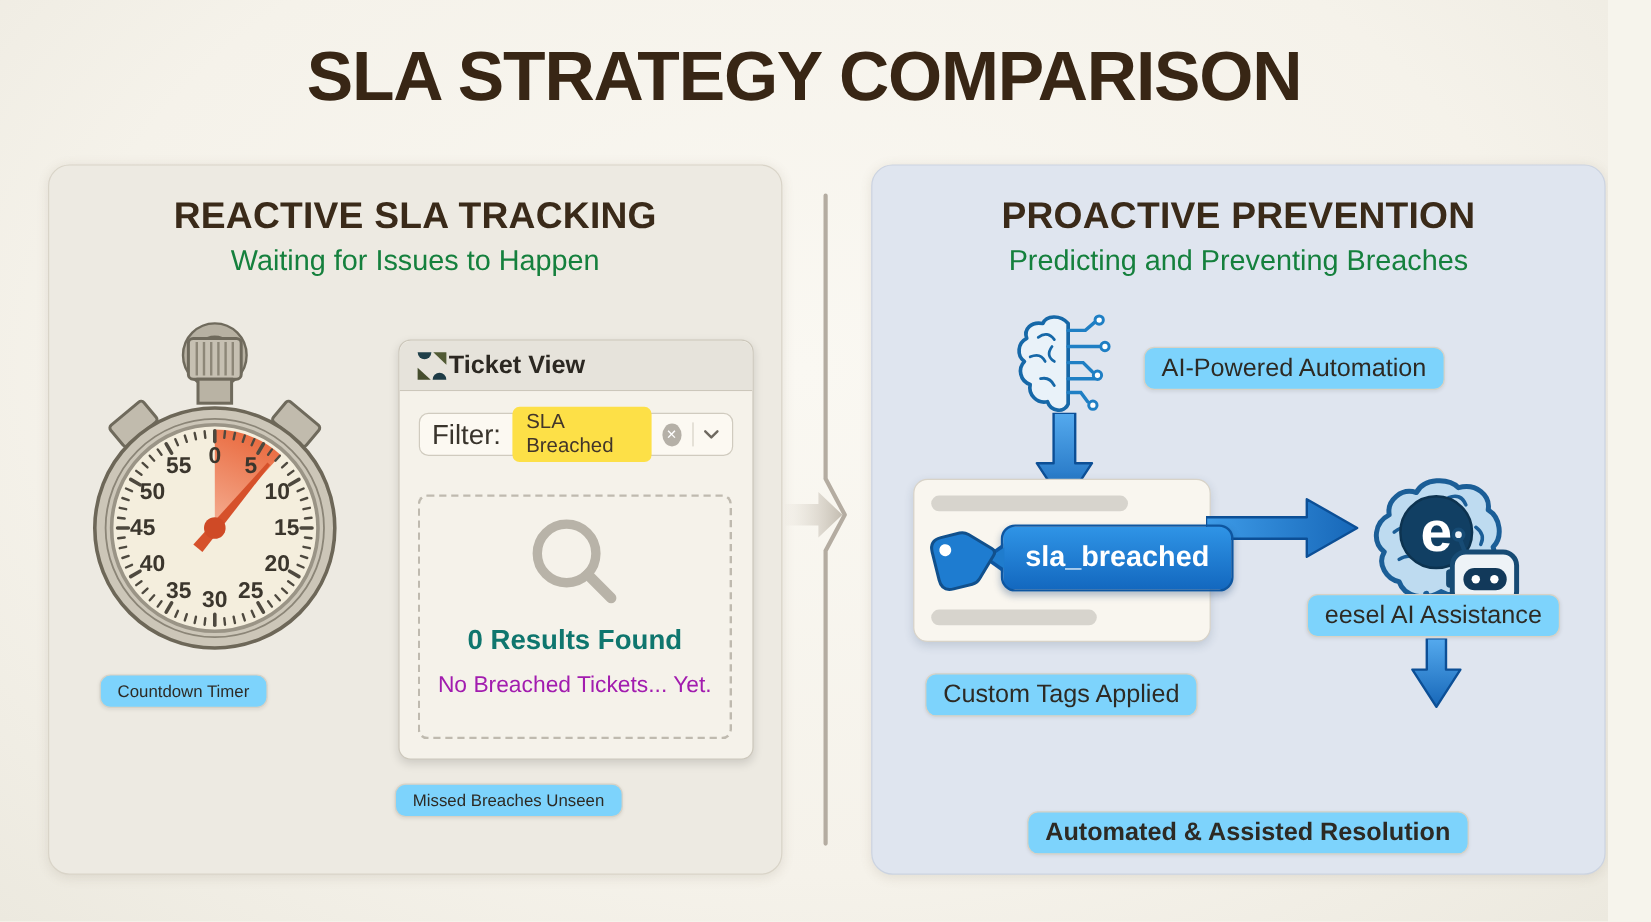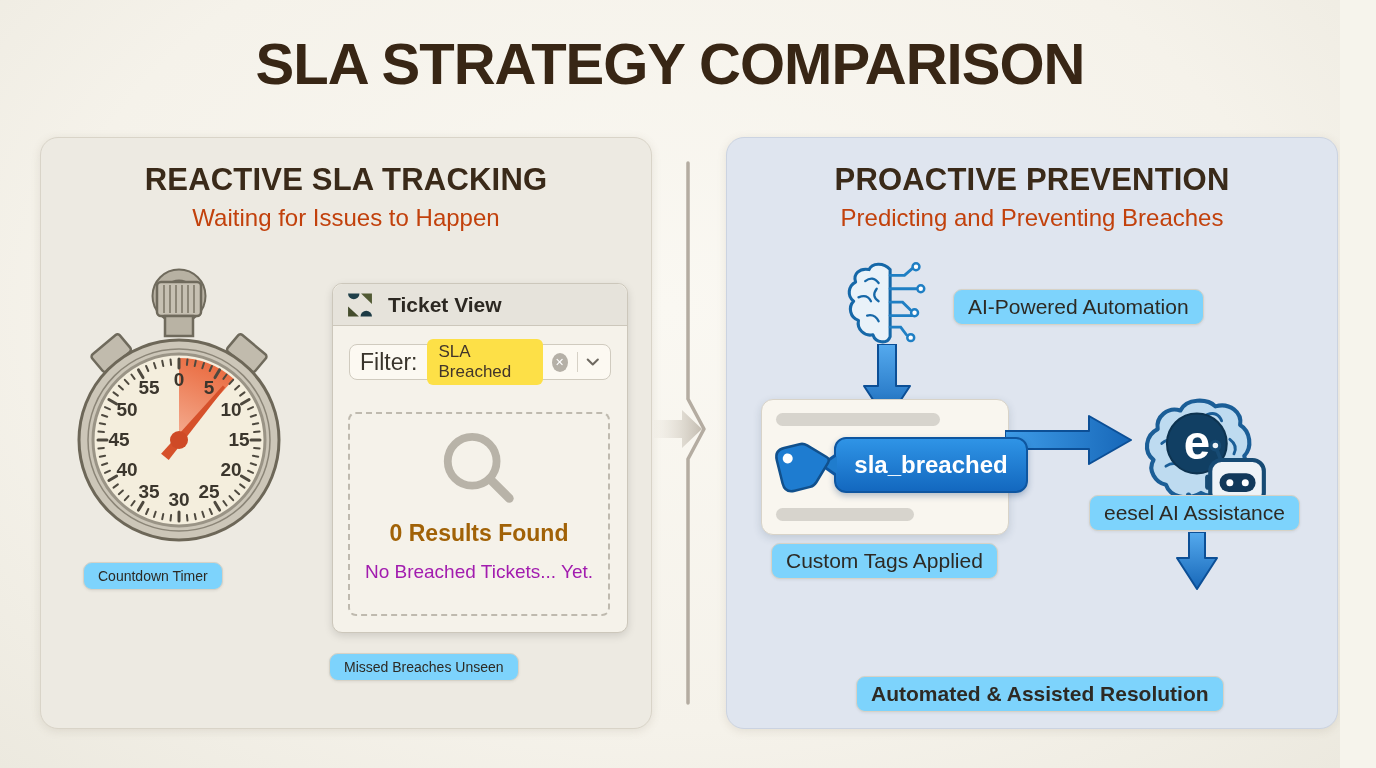--- a/index.html
+++ b/index.html
@@ -22,41 +22,41 @@
     border-radius:18px;box-shadow:0 2px 10px rgba(110,100,80,.14);
   }
   .panel.left{left:40px;background:#edeae2;border:1px solid #d9d4c8;}
   .panel.right{left:726px;background:#dfe5ef;border:1px solid #cbd3e1;}
   .panel-heading{
     position:absolute;top:24px;left:0;width:100%;text-align:center;
     font-size:31px;font-weight:800;color:#3a2a19;letter-spacing:.2px;
   }
   .panel-subheading{
     position:absolute;top:66px;left:0;width:100%;text-align:center;
-    font-size:24px;font-weight:400;color:#c2410c;
+    font-size:24px;font-weight:400;color:#15803d;
   }
   .pill{
     position:absolute;display:inline-block;
     background:#7dd3fc;border:1px solid #d7d2c6;border-radius:9px;
     padding:5px 14px;font-size:21px;color:#2d2a24;white-space:nowrap;
     box-shadow:0 1px 3px rgba(0,0,0,.07);
   }
   .pill.big{font-size:14px;}
   .pill.bold{font-weight:700;}
   
   .ticket-card{
     position:absolute;left:291px;top:145px;width:294px;height:348px;
     background:#f5f2ea;border:1px solid #ccc7bb;border-radius:10px;
     box-shadow:0 3px 8px rgba(0,0,0,.13);
   }
   .ticket-header{
     position:absolute;left:0;top:0;right:0;height:42px;
     background:#e6e3db;border-bottom:1px solid #ccc7bb;
     border-radius:10px 10px 0 0;
-    display:flex;align-items:center;gap:15px;padding-left:14px;box-sizing:border-box;
+    display:flex;align-items:center;gap:1px;padding-left:14px;box-sizing:border-box;
   }
   .ticket-title{font-size:21px;font-weight:700;color:#2c2822;}
   .filter-row{
     position:absolute;left:16px;top:60px;right:16px;height:36px;
     background:#fcf9f2;border:1px solid #d0cbbf;border-radius:8px;
     display:flex;align-items:center;gap:9px;padding:0 10px;box-sizing:border-box;
   }
   .filter-label{font-size:23px;color:#39342c;}
   .filter-chip{
     background:#fde047;border-radius:6px;padding:3px 12px;
@@ -65,21 +65,21 @@
   .chip-x{
     width:19px;height:19px;border-radius:50%;background:#b5b0a7;color:#fff;
     font-size:11px;font-weight:700;display:flex;align-items:center;justify-content:center;
   }
   .filter-sep{width:1px;height:20px;background:#d6d1c6;margin-left:auto;}
   .empty-box{
     position:absolute;left:15px;top:128px;width:262px;height:204px;
     border:2px dashed #bfbaaf;border-radius:8px;
     display:flex;flex-direction:column;align-items:center;box-sizing:border-box;
   }
-  .empty-title{font-size:23px;font-weight:700;color:#a16207;margin-top:8px;}
+  .empty-title{font-size:23px;font-weight:700;color:#0f766e;margin-top:8px;}
   .empty-sub{font-size:19px;color:#a21caf;margin-top:14px;text-align:right;}
   
   .tag-card{
     position:absolute;left:34px;top:261px;width:246px;height:134px;
     background:#f9f6ef;border:1px solid #d8d3c8;border-radius:12px;
     box-shadow:0 3px 8px rgba(40,60,90,.16);
   }
   .bar{position:absolute;height:13px;border-radius:7px;background:#d7d4cd;}
   .tag-bubble{
     position:absolute;left:107px;top:299px;width:190px;height:52px;
@@ -335,21 +335,21 @@
 
     <svg class="abs" style="left:44px;top:296px;z-index:6" width="64" height="64" viewBox="0 0 64 64">
       <g transform="rotate(-14 32 32)">
         <path d="M8,20 Q8,10 18,10 L34,10 Q38,10 41,13 L57,29 Q60,32 57,35 L41,51 Q38,54 34,54 L18,54 Q8,54 8,44 Z" fill="#1e7cd0" stroke="#11508c" stroke-width="2.5" stroke-linejoin="round"></path>
         <circle cx="19" cy="21" r="5" fill="#fff"></circle>
       </g>
     </svg>
 
     <div class="tag-bubble">sla_breached</div>
 
-    <div class="pill" style="left:44px;top:405px">Custom Tags Applied</div>
+    <div class="pill" style="left:44px;top:423px">Custom Tags Applied</div>
 
     <svg class="abs" style="left:278px;top:274px;z-index:4" width="130" height="56" viewBox="0 0 130 56">
       <polygon points="0,19 84,19 84,4 126,28 84,52 84,37 0,37" fill="url(#bluH)" stroke="#0c4f96" stroke-width="2" stroke-linejoin="round"></polygon>
     </svg>
 
     <svg class="abs" style="left:408px;top:256px" width="134" height="134" viewBox="0 0 130 130">
       <path d="M18,64 C8,56 10,40 22,34 C20,22 32,12 44,16 C50,4 70,4 78,12 C92,8 104,18 102,30 C112,36 114,52 106,60 C110,72 102,84 90,84 C88,96 74,102 64,96 C50,104 34,100 30,88 C20,86 12,74 18,64 Z" fill="#bedbf0" stroke="#1b5e97" stroke-width="4" stroke-linejoin="round"></path>
       <path d="M52,98 q3,12 -10,17" fill="none" stroke="#1b5e97" stroke-width="5" stroke-linecap="round"></path>
       <g fill="none" stroke="#1b5e97" stroke-width="2.8" stroke-linecap="round">
         <path d="M26,48 q10,-8 18,0"></path>

